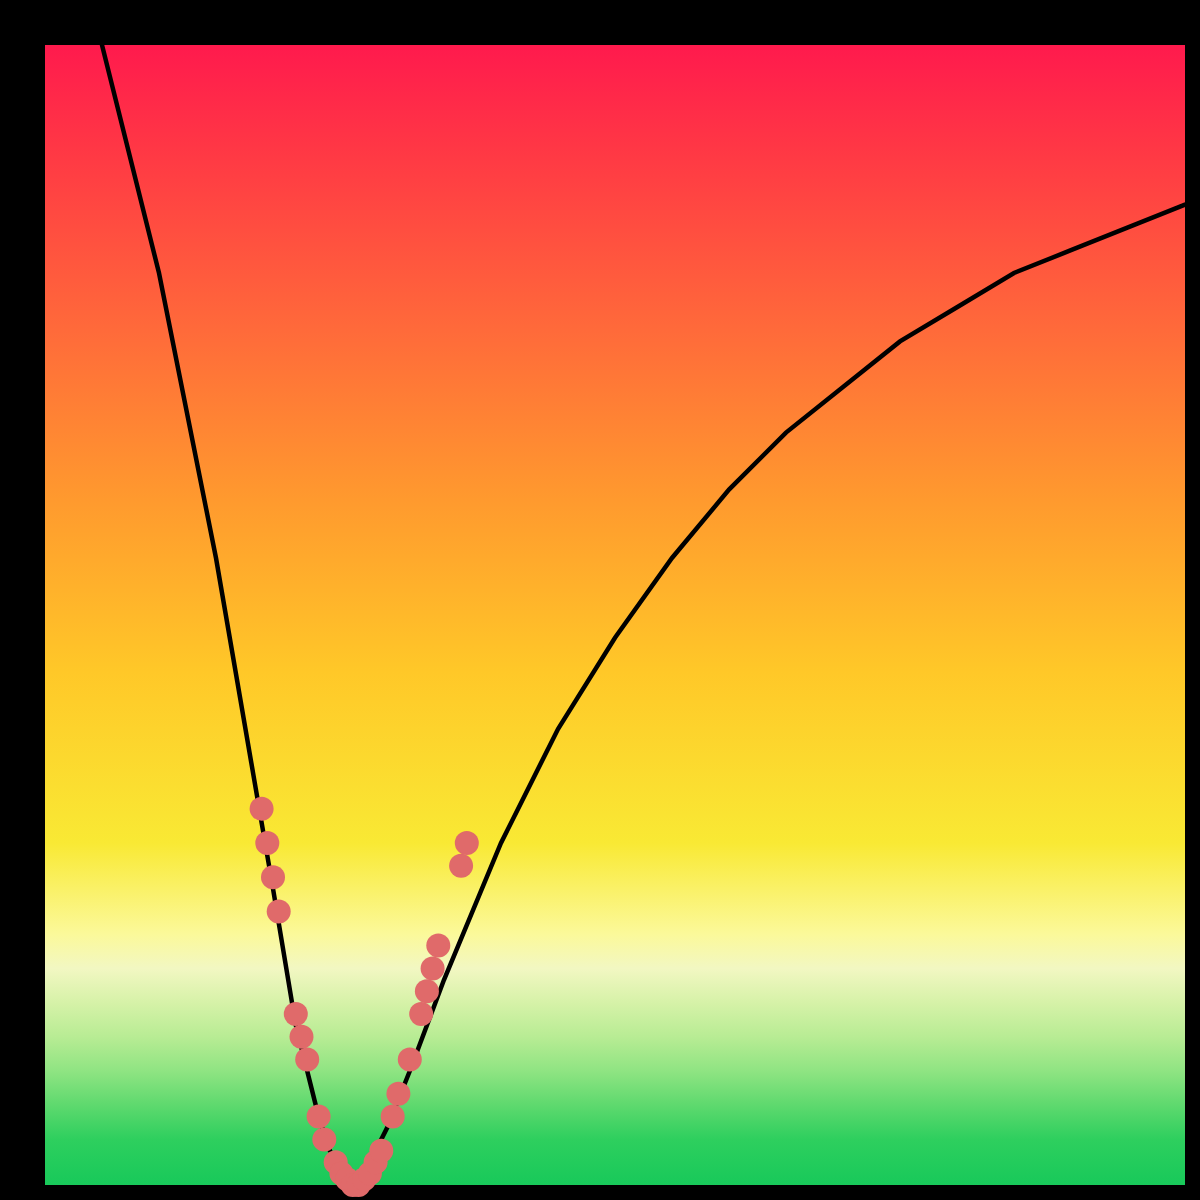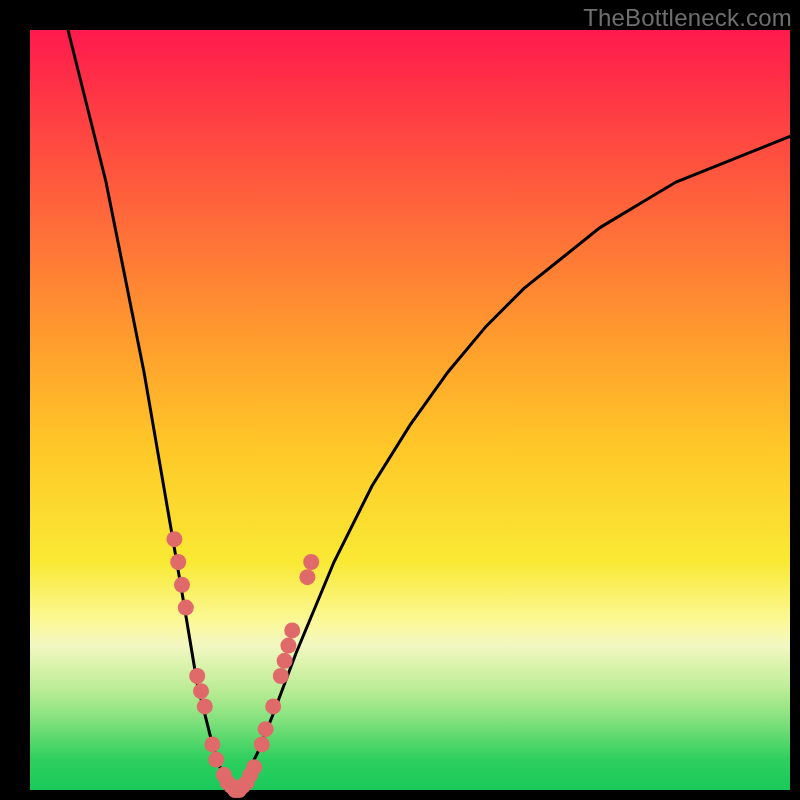--- a/index.html
+++ b/index.html
@@ -57,21 +57,20 @@
     top: 0;
     width: 760px;
     height: 760px;
     overflow: visible;
   }
 </style>
 </head>
 <body>
 
 <div class="frame">
-  <div class="watermark">TheBottleneck.com</div>
   <div class="plot-area">
     <svg class="curve" viewBox="0 0 760 760" preserveAspectRatio="none">
       <path id="curve-path" fill="none" stroke="#000000" stroke-width="3" stroke-linecap="round" d="M38.0 0.0 L76.0 152.0 L114.0 342.0 L152.0 562.4 L167.2 653.6 L182.4 714.4 L190.0 737.2 L197.6 752.4 L205.2 760.0 L212.8 752.4 L220.4 737.2 L228.0 722.0 L243.2 684.0 L266.0 623.2 L304.0 532.0 L342.0 456.0 L380.0 395.2 L418.0 342.0 L456.0 296.4 L494.0 258.4 L532.0 228.0 L570.0 197.6 L608.0 174.8 L646.0 152.0 L684.0 136.8 L722.0 121.6 L760.0 106.4"></path>
       <g id="dots">
           <circle cx="144.4" cy="509.2" r="8" fill="#e06a6a"></circle>
           <circle cx="148.2" cy="532.0" r="8" fill="#e06a6a"></circle>
           <circle cx="152.0" cy="554.8" r="8" fill="#e06a6a"></circle>
           <circle cx="155.8" cy="577.6" r="8" fill="#e06a6a"></circle>
           <circle cx="167.2" cy="646.0" r="8" fill="#e06a6a"></circle>
           <circle cx="171.0" cy="661.2" r="8" fill="#e06a6a"></circle>

